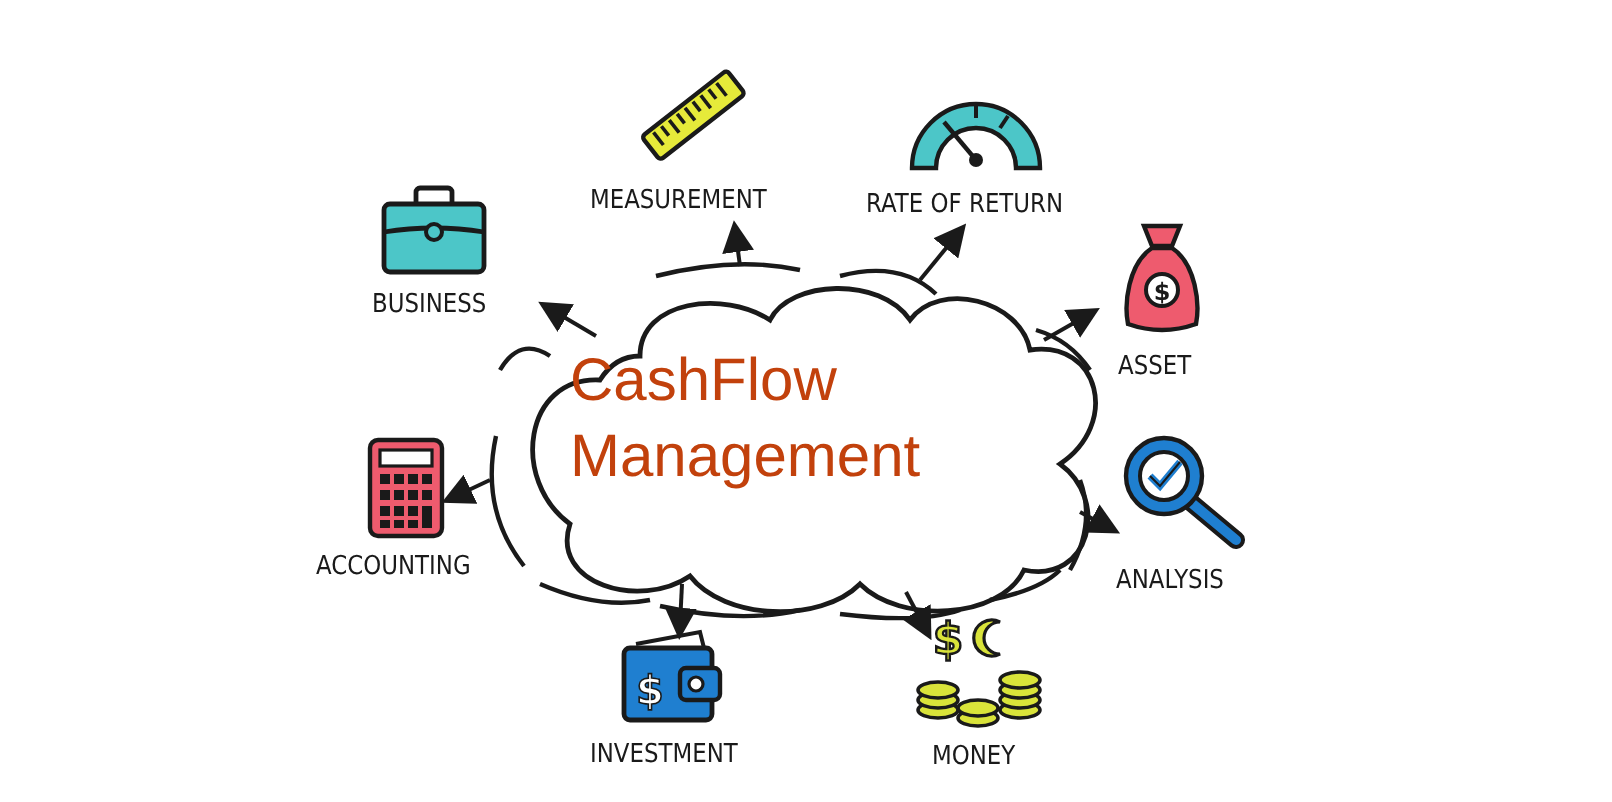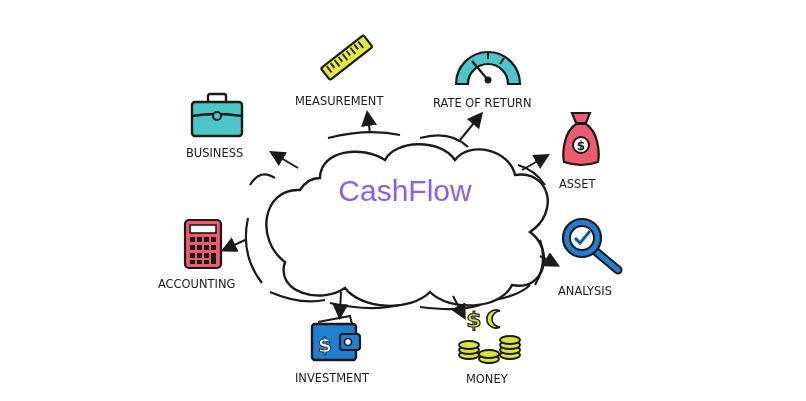--- a/index.html
+++ b/index.html
@@ -1,21 +1,21 @@
 <!DOCTYPE html>
 <html><head>
 <meta charset="utf-8">
 <style>
   html, body { margin:0; padding:0; background:#ffffff; }
   body { width:806px; height:401px; position:relative; overflow:hidden; font-family:"DejaVu Sans", sans-serif; }
   .stage { position:absolute; left:0; top:0; width:806px; height:401px; }
   svg.lines { position:absolute; left:0; top:0; }
   .label { position:absolute; font-family:"DejaVu Sans", sans-serif; font-size:13px; font-weight:500; color:#1a1a1a; letter-spacing:0px; white-space:nowrap; transform:scaleX(0.88); transform-origin:left top; }
   .icon { position:absolute; }
-  .center-title { position:absolute; left:285px; top:172px; width:240px; text-align:center; font-family:"Liberation Sans", sans-serif; font-size:30px; line-height:38px; color:#8b5cf6; }
+  .center-title { position:absolute; left:285px; top:172px; width:240px; font-family:"Liberation Sans", sans-serif; font-size:30px; line-height:38px; color:#c2410c; }
 </style>
 </head>
 <body>
 
 <div class="stage">
 
   <svg class="lines" width="806" height="401" viewBox="0 0 806 401">
     <defs>
       <marker id="ah" markerWidth="8" markerHeight="8" refX="4" refY="4" orient="auto">
         <path d="M0,0 L8,4 L0,8 z" fill="#1a1a1a"></path>
@@ -44,20 +44,21 @@
       <line x1="522" y1="170" x2="543" y2="158"></line>
       <line x1="245" y1="240" x2="228" y2="248"></line>
       <line x1="540" y1="256" x2="553" y2="263"></line>
       <line x1="341" y1="292" x2="340" y2="312"></line>
       <line x1="453" y1="296" x2="462" y2="313"></line>
     </g>
   </svg>
 
   <div class="center-title">
     <div>CashFlow</div>
+    <div>Management</div>
   </div>
 
   <svg class="icon" style="left:318px;top:30px" width="58" height="55" viewBox="0 0 58 55">
     <g transform="rotate(-38 29 28)">
       <rect x="2" y="20" width="54" height="15" rx="2" fill="#e6ea3a" stroke="#1a1a1a" stroke-width="2.2"></rect>
       <g stroke="#1a1a1a" stroke-width="1.8">
         <line x1="8" y1="22" x2="8" y2="30"></line>
           <line x1="13" y1="22" x2="13" y2="28"></line>
         <line x1="18" y1="22" x2="18" y2="30"></line>
           <line x1="23" y1="22" x2="23" y2="28"></line>

